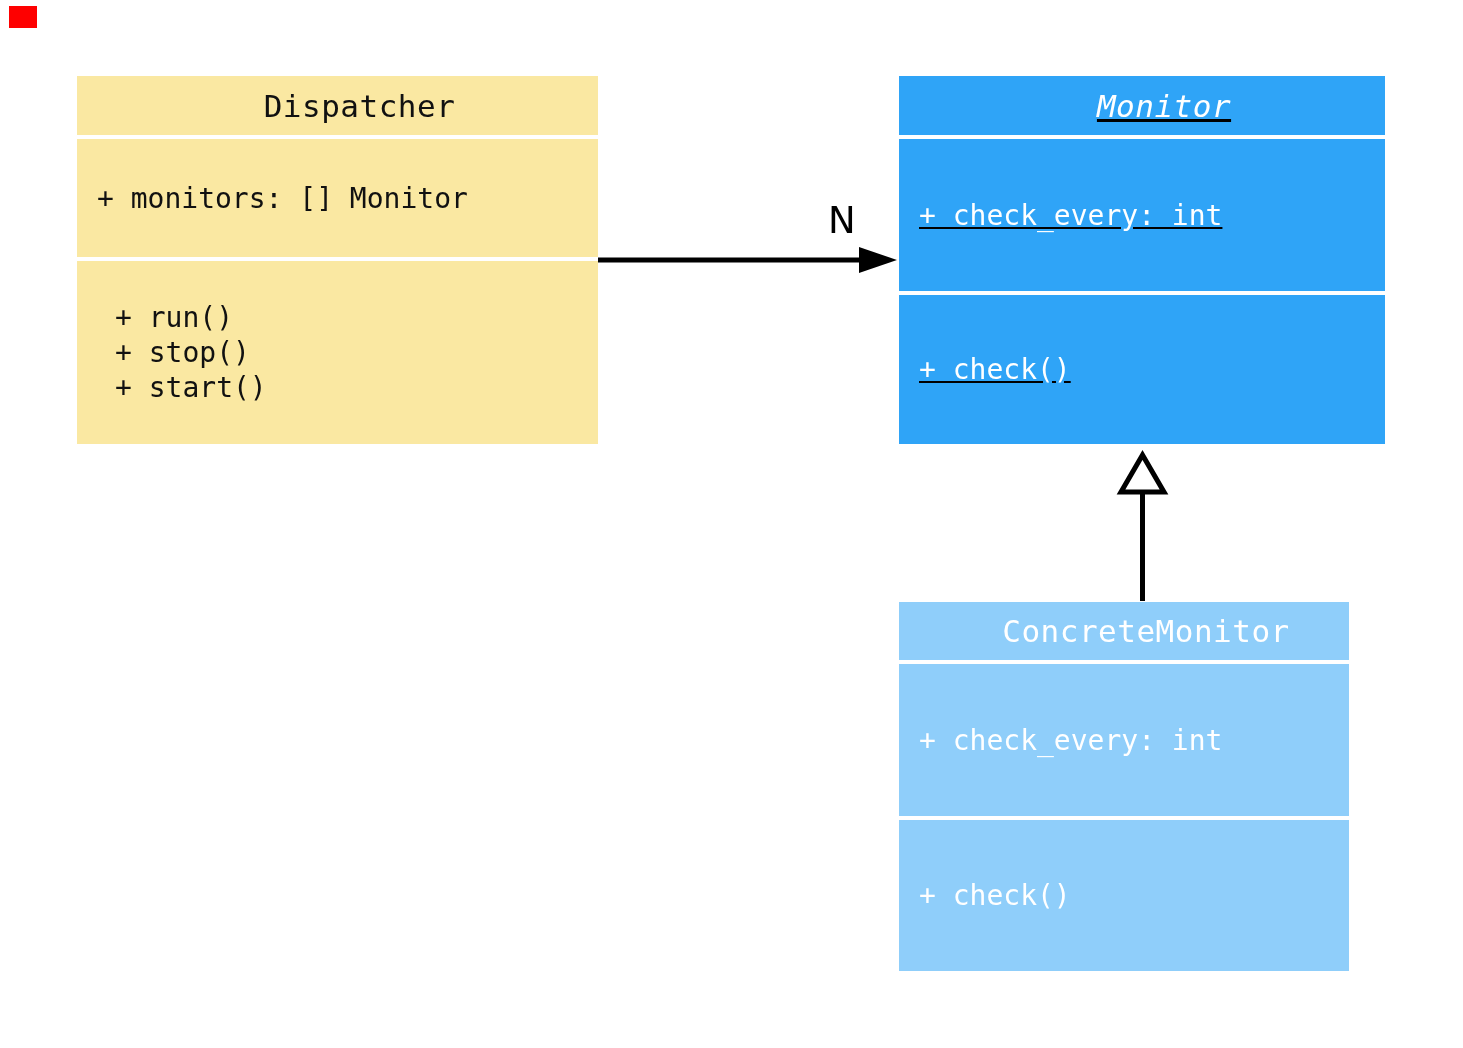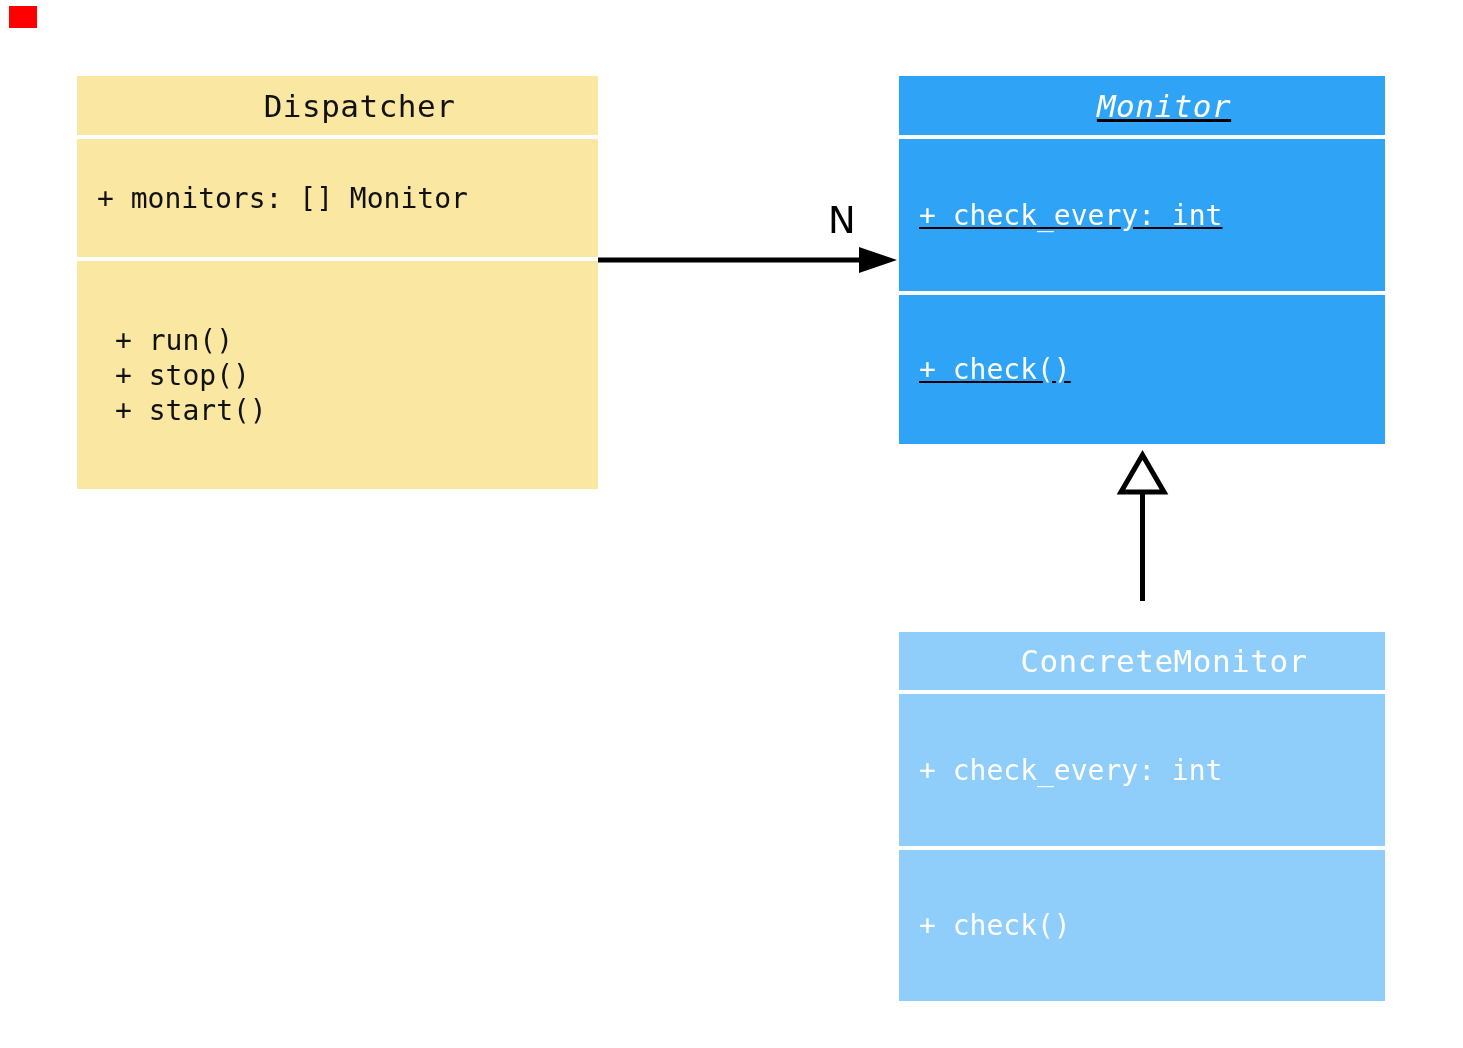--- a/index.html
+++ b/index.html
@@ -48,28 +48,28 @@
     padding-left: 20px;
     font-size: 28px;
     line-height: 35px;
     white-space: pre;
   }
   .italic { font-style: italic; }
 
   #dispatcher { left: 77px; top: 76px; width: 521px; }
   #dispatcher .title   { height: 59px; }
   #dispatcher .attrs   { height: 118px; }
-  #dispatcher .methods { height: 228px; padding-left: 38px; }
+  #dispatcher .methods { height: 183px; padding-left: 38px; }
 
   #monitor { left: 899px; top: 76px; width: 486px; text-decoration: underline; }
   #monitor .title   { height: 59px; }
   #monitor .attrs   { height: 152px; }
   #monitor .methods { height: 149px; }
 
-  #concrete-monitor { left: 899px; top: 632px; width: 486px; justify-content: flex-end; }
+  #concrete-monitor { left: 899px; top: 602px; width: 450px; justify-content: flex-end; }
   #concrete-monitor .title   { height: 58px; }
   #concrete-monitor .attrs   { height: 152px; }
   #concrete-monitor .methods { height: 151px; }
 
   .connectors {
     position: absolute;
     left: 0;
     top: 0;
     pointer-events: none;
   }

